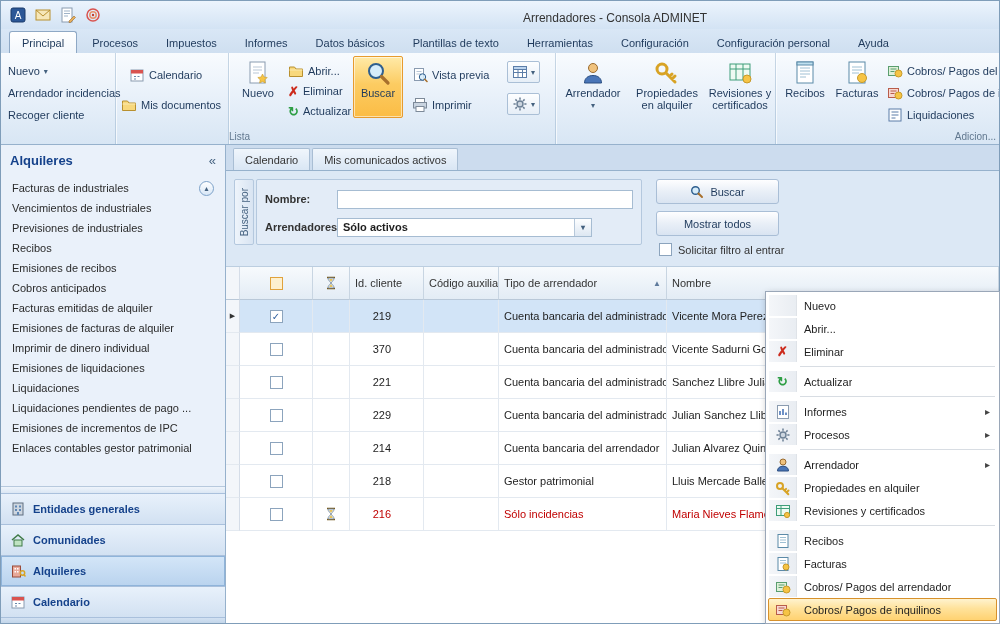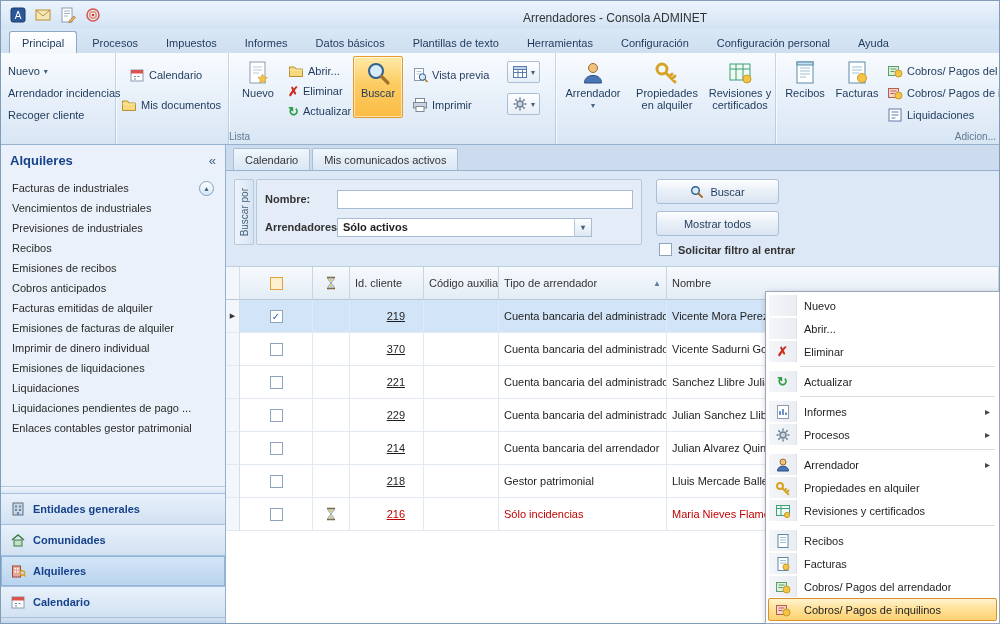--- a/index.html
+++ b/index.html
@@ -61,32 +61,32 @@
   .sp-side{position:absolute;left:8px;top:8px;width:20px;height:66px;border:1px solid #b4c8de;background:linear-gradient(90deg,#eef4fb,#d8e4f2);display:flex;align-items:center;justify-content:center;color:#44617f;border-radius:2px;}
   .sp-side span{writing-mode:vertical-rl;transform:rotate(180deg);white-space:nowrap;font-size:10px;}
   .sp-fields{position:absolute;left:30px;top:8px;width:386px;height:66px;border:1px solid #b4c8de;border-radius:2px;background:#e3ecf7;}
   .sp-row{position:absolute;left:8px;right:8px;height:20px;display:flex;align-items:center;font-weight:bold;}
   .sp-lbl{width:72px;color:#333;flex:0 0 auto;}
   .sp-input{flex:1;height:19px;border:1px solid #a6bcd2;background:#fff;padding:0 4px;font:inherit;color:#1e1e1e;}
   .sp-select{width:255px;height:19px;border:1px solid #a6bcd2;background:#fff;display:flex;align-items:center;cursor:pointer;}
   .sp-select>span:first-child{flex:1;padding:0 5px;}
   .sp-select .ddbtn{width:17px;align-self:stretch;display:flex;align-items:center;justify-content:center;background:linear-gradient(#fdfeff,#dde7f2);border-left:1px solid #b7c8da;font-size:8px;color:#44617f;}
   .sp-btn{position:absolute;left:430px;width:123px;height:25px;display:flex;align-items:center;justify-content:center;gap:6px;background:linear-gradient(#fefeff,#e9eff7 50%,#d9e4f1);border:1px solid #a9bed6;border-radius:3px;color:#1e395b;font:inherit;cursor:pointer;}
-  .sp-check{position:absolute;left:433px;top:72px;display:flex;align-items:center;gap:6px;color:#333;cursor:pointer;font-weight:bold;}
+  .sp-check{position:absolute;left:433px;top:72px;display:flex;align-items:center;gap:6px;color:#333;cursor:pointer;}
   .cb{width:13px;height:13px;border:1px solid #8ca4bd;background:#fff;display:inline-flex;align-items:center;justify-content:center;font-size:10px;color:#2d5e9e;flex:0 0 auto;}
   .cb.all{border-color:#e0a23c;background:#fdf0cf;}
 
   
   .grid{flex:1;background:#fff;overflow:hidden;min-height:0;}
   .g-row{display:grid;grid-template-columns:14px 73px 37px 74px 75px 168px minmax(0,1fr);height:33px;}
   .cell{display:flex;align-items:center;padding:0 5px;border-right:1px solid #e3e9f0;border-bottom:1px solid #e3e9f0;overflow:hidden;white-space:nowrap;}
   .hdr{background:linear-gradient(#f7fafd,#e3ecf5);border-right:1px solid #c8d5e2;border-bottom:1px solid #b9c8d8;color:#333;cursor:pointer;}
   .cbc{justify-content:center;}
   .icc{justify-content:center;}
-  .num{justify-content:flex-end;padding-right:18px;text-decoration:underline;}
+  .num{justify-content:flex-end;padding-right:32px;}
   .ind{padding:0;justify-content:center;font-size:7px;color:#333;background:#f3f6fa;border-right:1px solid #d5dde8;}
   .g-body .selected .cell:not(.ind){background:#d2e4f7;}
   .alert .cell{color:#c00000;}
   .sort{margin-left:auto;font-size:8px;color:#5e7a9c;}
 
   
   .ctx{position:absolute;left:765px;top:291px;width:235px;background:#fff;border:1px solid #9aa7b8;box-shadow:2px 3px 7px rgba(0,0,0,.3);padding:2px;z-index:50;}
   .mitem{height:23px;display:flex;align-items:center;padding-right:6px;cursor:pointer;border:1px solid transparent;border-radius:2px;}
   .mic{width:28px;align-self:stretch;display:flex;align-items:center;justify-content:center;background:linear-gradient(90deg,#f4f6f9,#e9edf2);border-right:1px solid #dfe3e8;margin-right:7px;flex:0 0 auto;}
   .mlbl{white-space:nowrap;overflow:hidden;}
@@ -390,20 +390,23 @@
           <div class="sb-item">
             <span class="lbl">Emisiones de liquidaciones</span>
           </div>
           <div class="sb-item">
             <span class="lbl">Liquidaciones</span>
           </div>
           <div class="sb-item">
             <span class="lbl">Liquidaciones pendientes de pago ...</span>
           </div>
           <div class="sb-item">
+            <span class="lbl">Emisiones de incrementos de IPC</span>
+          </div>
+          <div class="sb-item">
             <span class="lbl">Enlaces contables gestor patrimonial</span>
           </div>
         </div>
       <div class="sb-splitter"></div>
       <div class="sb-sections">
           <div class="sb-section">
             <span data-icon="building-icon">
               <svg width="16" height="16" viewBox="0 0 16 16" xmlns="http://www.w3.org/2000/svg">
                 <rect x="3" y="2" width="10" height="12" fill="#cdd6e0" stroke="#5f6e80"></rect>
                 <path d="M5 4.5h2v2H5zM9 4.5h2v2H9zM5 8h2v2H5zM9 8h2v2H9zM7 11h2v3H7z" fill="#5f87b5"></path>

